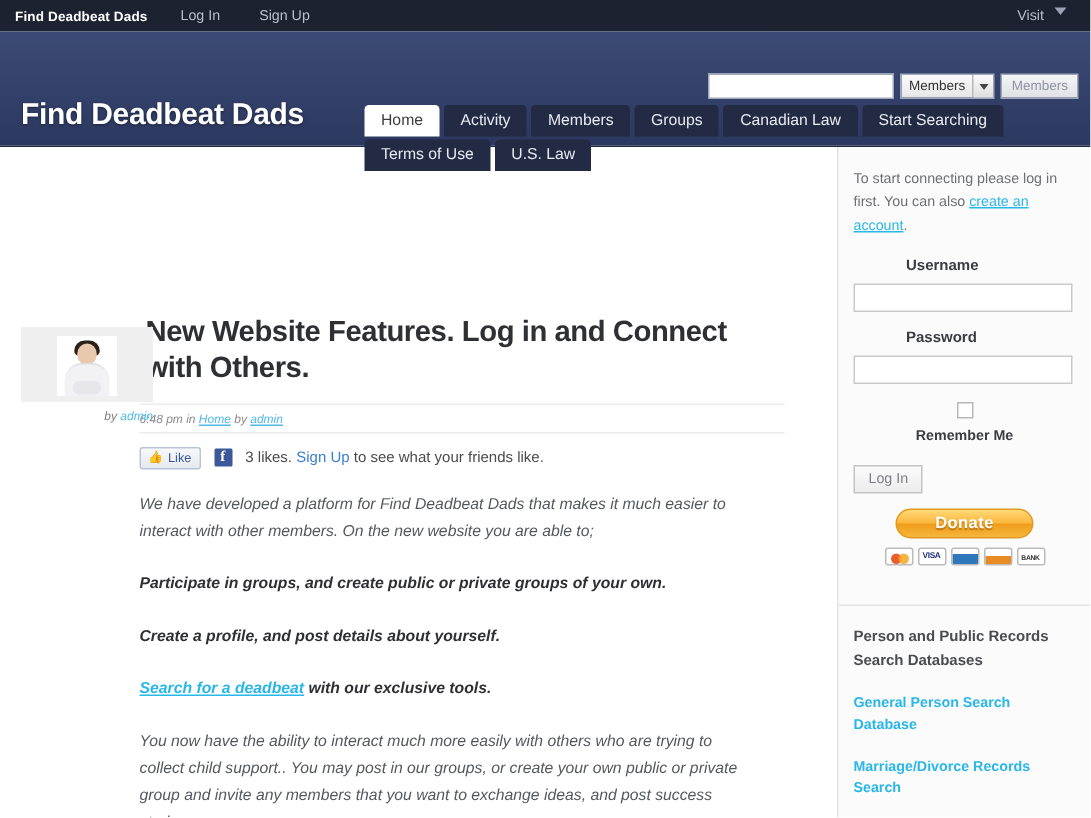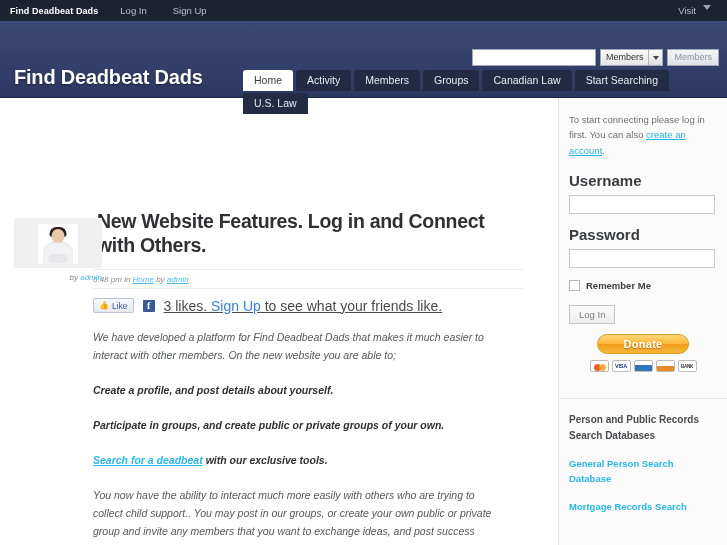--- a/index.html
+++ b/index.html
@@ -278,21 +278,21 @@
     width: 12px; height: 12px;
     background: #3b5998;
     color: #fff;
     font-weight: bold;
     font-size: 10px;
     font-family: "Liberation Serif", serif;
     text-align: center;
     line-height: 12px;
     border-radius: 1px;
   }
-  .fb-text { font-size: 14px; color: #4a4a4a; text-decoration: underline; }
+  .fb-text { font-size: 10px; color: #4a4a4a; }
   .fb-text a { color: #3b7fd4; text-decoration: none; }
 
   .para {
     font-size: 10.5px;
     line-height: 1.72;
     color: #55585e;
     margin: 0 16px 17px 0;
     font-style: italic;
   }
   .para.bold {
@@ -313,40 +313,42 @@
     padding: 14px 10px 12px 10px;
   }
   .sb-intro {
     font-size: 9.5px;
     color: #6e7074;
     line-height: 1.62;
     margin: 0 0 14px 0;
   }
   .sb-intro a { color: #29b6e8; text-decoration: underline; }
   .sb-label {
-    font-size: 15px;
+    font-size: 10px;
     font-weight: bold;
     color: #3a3c40;
     margin-bottom: 5px;
+    margin-left: 35px;
   }
   .sb-input {
     width: 146px;
     height: 19px;
     border: 1px solid #c9c9c9;
     background: #ffffff;
     margin-bottom: 12px;
     font-size: 10px;
     padding: 0 4px;
     font-family: "Liberation Sans", sans-serif;
   }
   .sb-remember {
     display: flex;
     align-items: center;
     gap: 6px;
     margin-bottom: 13px;
+    flex-direction: column;
   }
   .sb-checkbox {
     width: 11px; height: 11px;
     border: 1px solid #b8b8b8;
     background: #fff;
   }
   .sb-remember-label {
     font-size: 9.5px;
     font-weight: bold;
     color: #3a3c40;
@@ -474,20 +476,21 @@
   <div class="nav">
     <div class="nav-row">
       <a class="nav-item current">Home</a>
       <a class="nav-item">Activity</a>
       <a class="nav-item">Members</a>
       <a class="nav-item">Groups</a>
       <a class="nav-item">Canadian Law</a>
       <a class="nav-item">Start Searching</a>
     </div>
     <div class="nav-row">
+      <a class="nav-item">Terms of Use</a>
       <a class="nav-item">U.S. Law</a>
     </div>
   </div>
 </div>
 
 <div class="page">
 
   <div class="content">
 
     <div class="author-box">
@@ -510,22 +513,22 @@
       <div class="fb-row">
         <span class="fb-like-btn">
           <span class="thumb-icon">👍</span>
           <span>Like</span>
         </span>
         <span class="fb-icon-sq">f</span>
         <span class="fb-text"><span>3 likes. </span><a>Sign Up</a><span> to see what your friends like.</span></span>
       </div>
 
       <p class="para">We have developed a platform for Find Deadbeat Dads that makes it much easier to interact with other members. On the new website you are able to;</p>
+      <p class="para bold">Participate in groups, and create public or private groups of your own.</p>
       <p class="para bold">Create a profile, and post details about yourself.</p>
-      <p class="para bold">Participate in groups, and create public or private groups of your own.</p>
       <p class="para bold"><a class="cyan">Search for a deadbeat</a><span> with our exclusive tools.</span></p>
       <p class="para">You now have the ability to interact much more easily with others who are trying to collect child support.. You may post in our groups, or create your own public or private group and invite any members that you want to exchange ideas, and post success stories.</p>
 
     </div>
   </div>
 
   <div class="sidebar">
 
     <div class="sb-block">
       <p class="sb-intro"><span>To start connecting please log in first. You can also </span><a>create an account</a><span>.</span></p>
@@ -554,16 +557,17 @@
         </div>
       </div>
     </div>
 
     <div class="sb-divider"></div>
 
     <div class="sb-heading">Person and Public Records Search Databases</div>
 
     <div class="sb-links">
       <a class="sb-link">General Person Search Database</a>
+      <a class="sb-link">Marriage/Divorce Records Search</a>
       <a class="sb-link">Mortgage Records Search</a>
     </div>
   </div>
 </div>
 
 </body></html>

